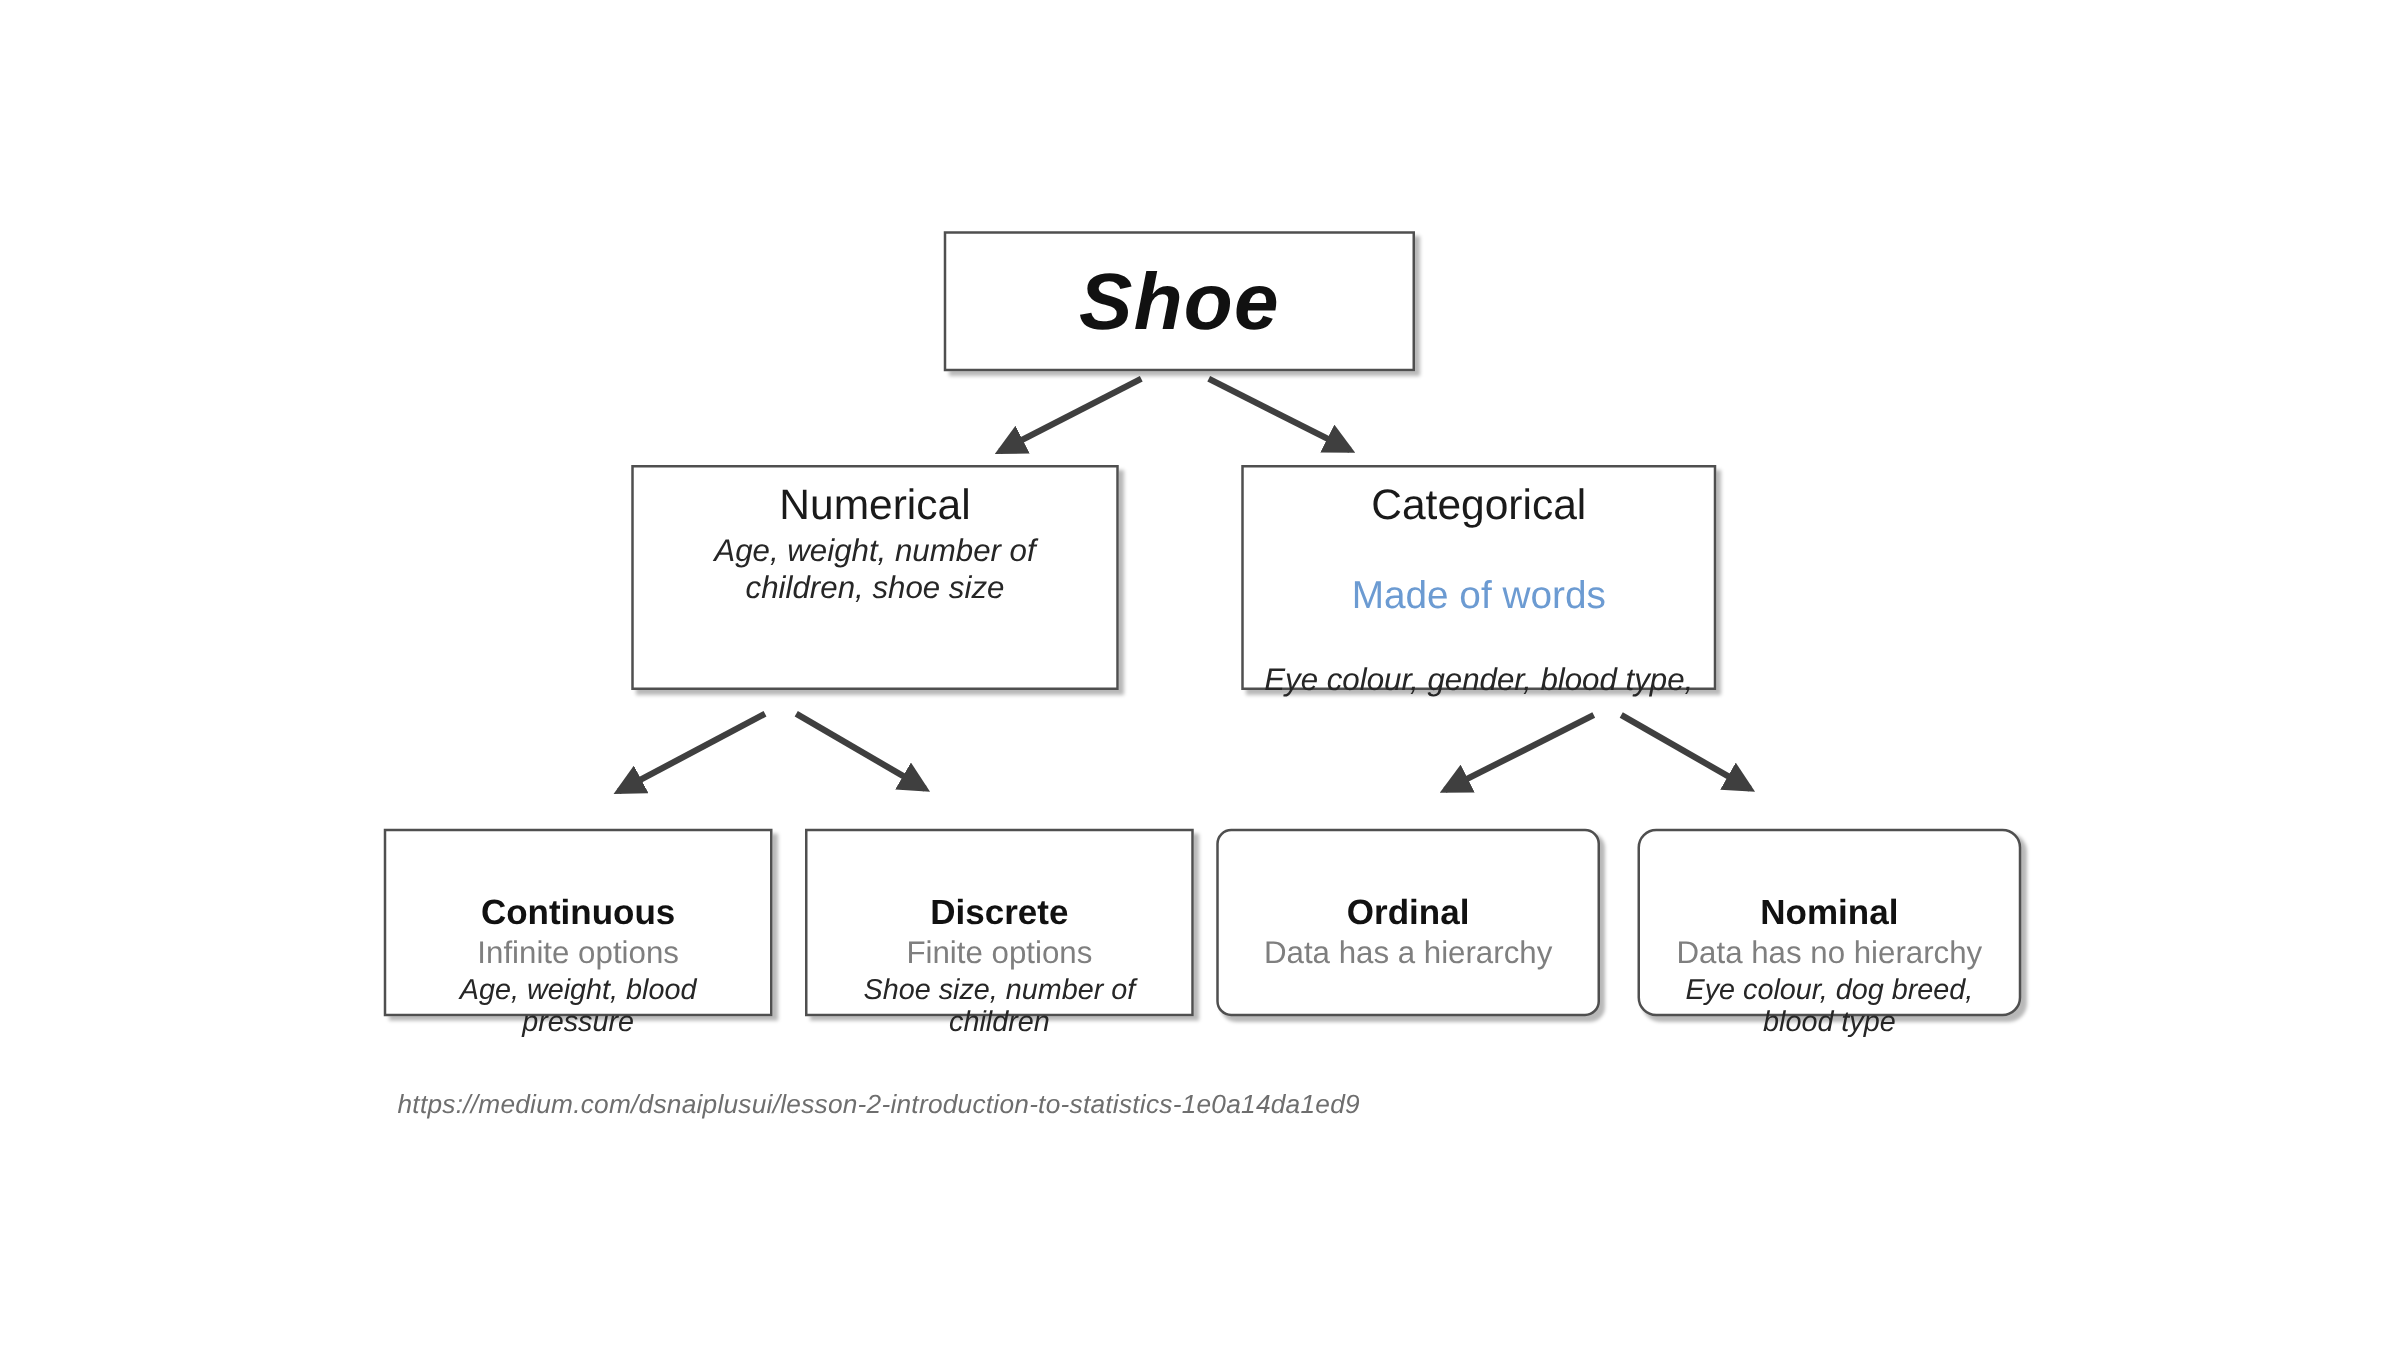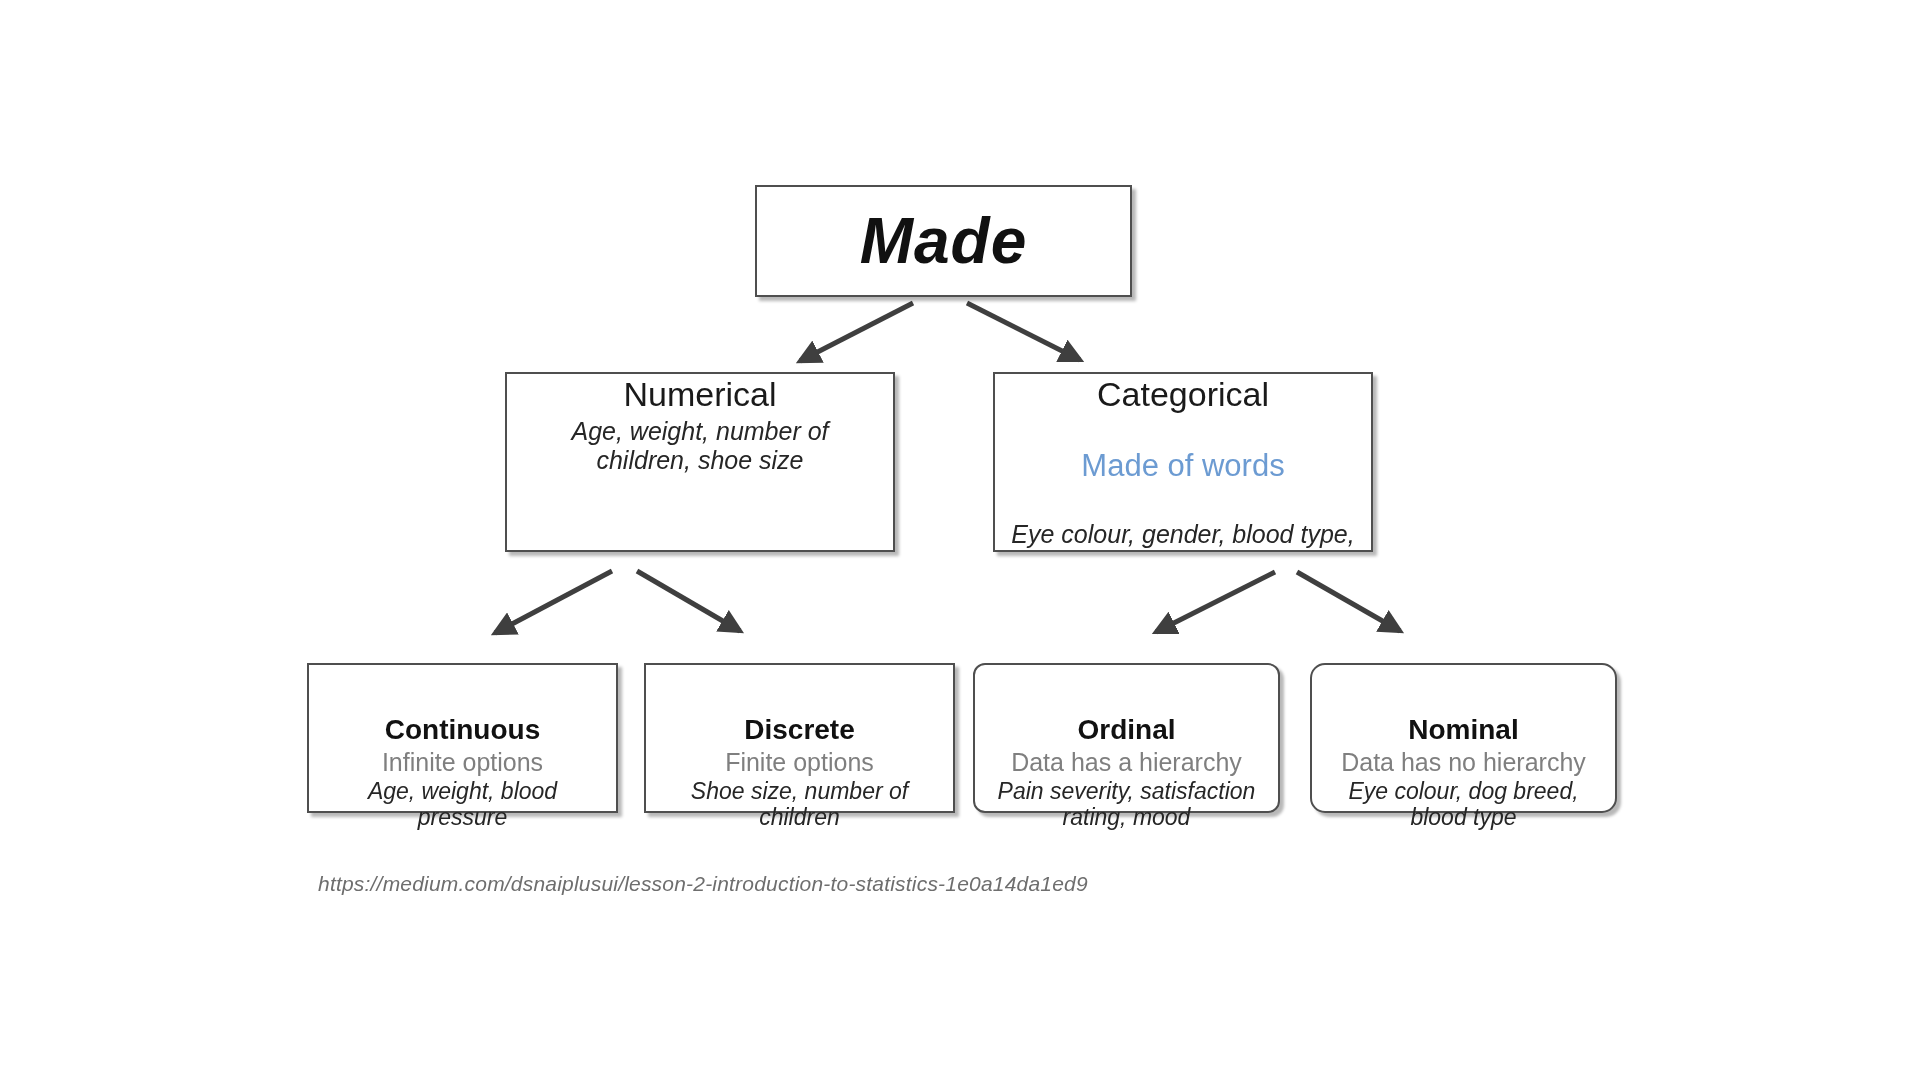--- a/index.html
+++ b/index.html
@@ -41,21 +41,21 @@
     width: 377px; height: 112px;
     justify-content: center;
   }
   .root-title {
     font-size: 64px;
     font-style: italic;
     font-weight: 600;
     color: #111111;
     letter-spacing: 1px;
   }
-  .node-l1 { top: 372px; width: 390px; height: 180px; }
+  .node-l1 { top: 372px; width: 390px; height: 180px; padding-top: 10px; }
   .node-numerical   { left: 505px; }
   .node-categorical { left: 993px; width: 380px; gap: 32px; }
   .l1-title {
     font-size: 34px;
     font-weight: 400;
     color: #1a1a1a;
     line-height: 1.2;
   }
   .l1-subtitle {
     font-size: 31px;
@@ -120,21 +120,21 @@
     </defs>
     <line x1="913" y1="303" x2="800" y2="361" stroke="#3f3f3f" stroke-width="5" marker-end="url(#arrowhead)"></line>
     <line x1="967" y1="303" x2="1080" y2="360" stroke="#3f3f3f" stroke-width="5" marker-end="url(#arrowhead)"></line>
     <line x1="612" y1="571" x2="495" y2="633" stroke="#3f3f3f" stroke-width="5" marker-end="url(#arrowhead)"></line>
     <line x1="637" y1="571" x2="740" y2="631" stroke="#3f3f3f" stroke-width="5" marker-end="url(#arrowhead)"></line>
     <line x1="1275" y1="572" x2="1156" y2="632" stroke="#3f3f3f" stroke-width="5" marker-end="url(#arrowhead)"></line>
     <line x1="1297" y1="572" x2="1400" y2="631" stroke="#3f3f3f" stroke-width="5" marker-end="url(#arrowhead)"></line>
   </svg>
 
   <div class="node node-root">
-    <div class="root-title">Made</div>
+    <div class="root-title">Shoe</div>
   </div>
 
   <div class="node node-l1 node-numerical">
     <div class="l1-title">Numerical</div>
     <div class="l1-examples">
       <div>Age, weight, number of</div>
       <div>children, shoe size</div>
     </div>
   </div>
 
@@ -160,24 +160,20 @@
     <div class="l2-subtitle">Finite options</div>
     <div class="l2-examples">
       <div>Shoe size, number of</div>
       <div>children</div>
     </div>
   </div>
 
   <div class="node node-l2 node-ordinal">
     <div class="l2-title">Ordinal</div>
     <div class="l2-subtitle">Data has a hierarchy</div>
-    <div class="l2-examples">
-      <div>Pain severity, satisfaction</div>
-      <div>rating, mood</div>
-    </div>
   </div>
 
   <div class="node node-l2 node-nominal">
     <div class="l2-title">Nominal</div>
     <div class="l2-subtitle">Data has no hierarchy</div>
     <div class="l2-examples">
       <div>Eye colour, dog breed,</div>
       <div>blood type</div>
     </div>
   </div>

